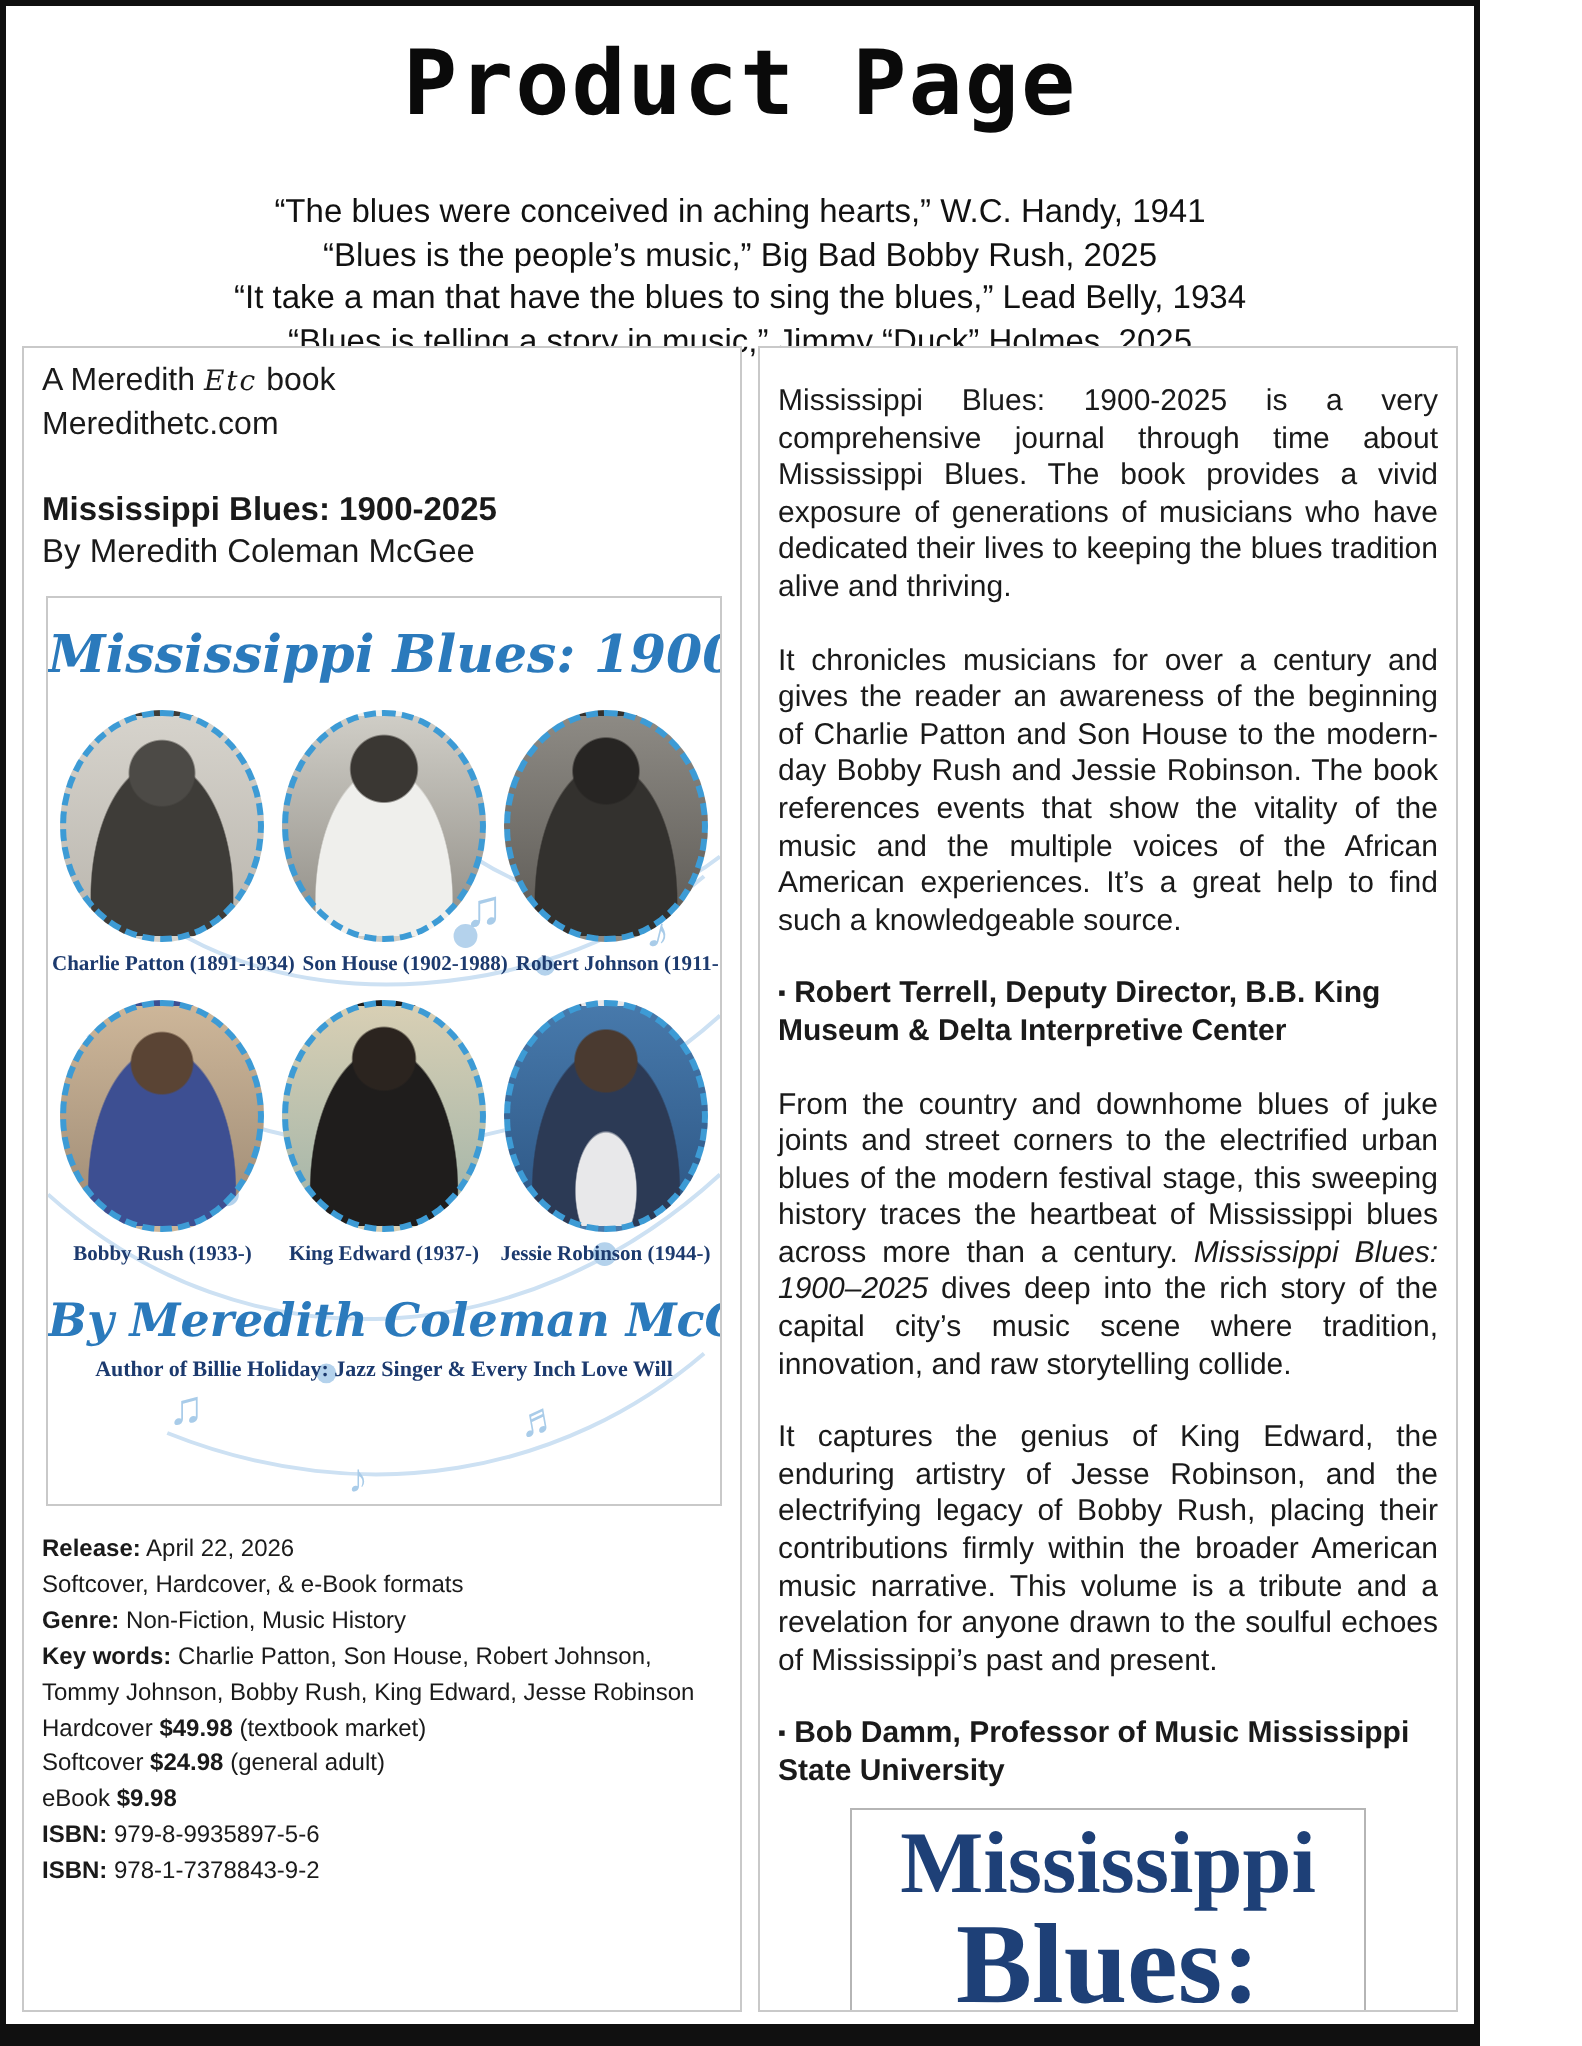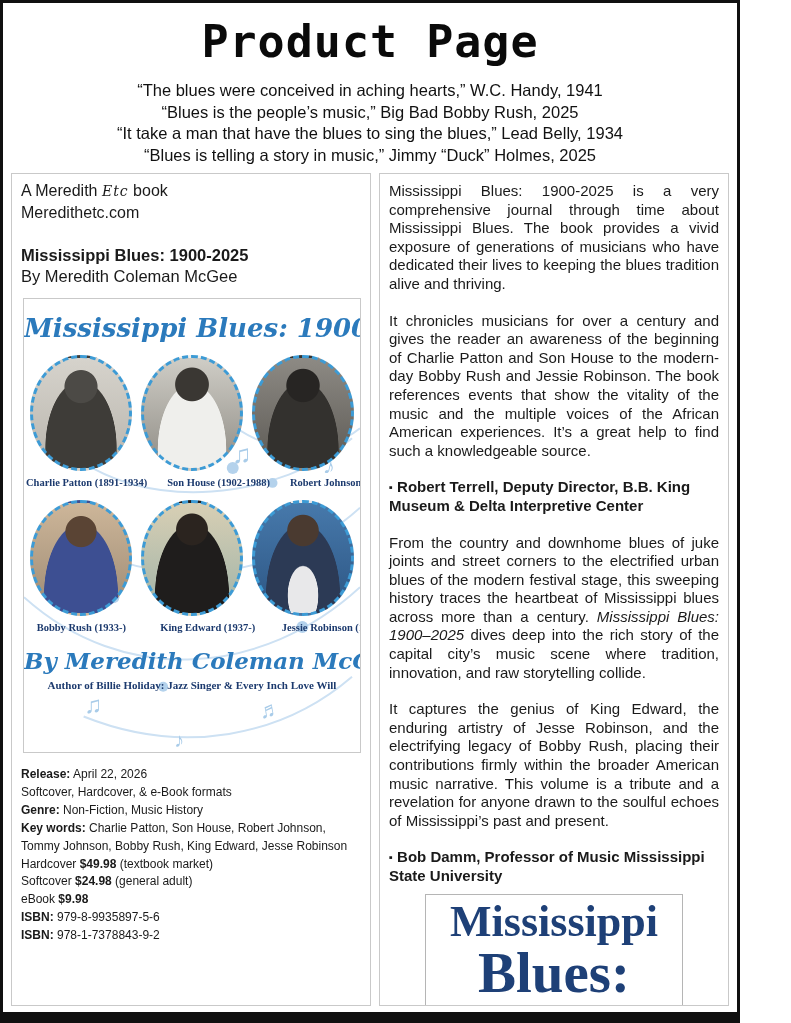--- a/index.html
+++ b/index.html
@@ -9,28 +9,28 @@
     width:740px; height:1023px; background:#fff;
     border:3px solid #101010; border-bottom:11px solid #101010;
     overflow:hidden; position:relative;
   }
   
   .header { text-align:center; padding-top:12px; height:170px; }
   .page-title {
     font-family:"DejaVu Sans Mono", monospace; font-weight:bold;
     font-size:45px; letter-spacing:1px; color:#0a0a0a;
   }
-  .quotes { margin-top:12px; }
+  .quotes { margin-top:28px; }
   .quote { font-size:16.5px; line-height:21.5px; color:#111; }
 
   
   .columns { display:flex; gap:8px; padding:0 8px; height:833px; }
   .col { border:1px solid #c9c9c9; background:#fff; overflow:hidden; }
   .col-left  { flex:0 0 360px; padding:6px 9px; }
-  .col-right { flex:1 1 auto; padding:8px 9px; }
+  .col-right { flex:1 1 auto; padding:18px 9px; }
 
   
   .pub-line { font-size:16px; line-height:21px; }
   .etc-script { font-family:"DejaVu Serif", serif; font-style:italic; font-size:14px; letter-spacing:1px; }
   .website { font-size:16px; line-height:21px; }
   .book-head { margin-top:22px; }
   .book-title { font-weight:bold; font-size:16.5px; line-height:21px; }
   .book-author { font-size:16.5px; line-height:21px; }
 
   
@@ -43,21 +43,21 @@
   .cover1-title {
     position:relative; text-align:center; margin-top:14px;
     font-family:"DejaVu Serif", serif; font-style:italic; font-weight:bold;
     font-size:26px; color:#2b7abc; letter-spacing:0px; white-space:nowrap;
   }
   .photo-row { position:relative; display:flex; justify-content:space-between; padding:0 6px; margin-top:12px; }
   .oval {
     width:102px; height:116px; border-radius:50%;
     border:3px dashed #3d9bd5; overflow:hidden; background:#ddd;
   }
-  .name-row { position:relative; display:flex; justify-content:space-between; padding:0 2px; margin-top:6px;gap:16px; }
+  .name-row { position:relative; display:flex; justify-content:space-between; padding:0 2px; margin-top:6px; }
   .m-name {
     flex:0 0 33.3%; text-align:center;
     font-family:"Liberation Serif", serif; font-weight:bold;
     font-size:10.5px; color:#1c3a6e; white-space:nowrap;
   }
   
   .p1 { background:
         radial-gradient(circle at 50% 26%, #4c4a46 0 17%, rgba(0,0,0,0) 18%),
         radial-gradient(ellipse at 50% 82%, #3e3c38 0 52%, rgba(0,0,0,0) 53%),
         linear-gradient(#d6d3cc, #b9b5ad); }

